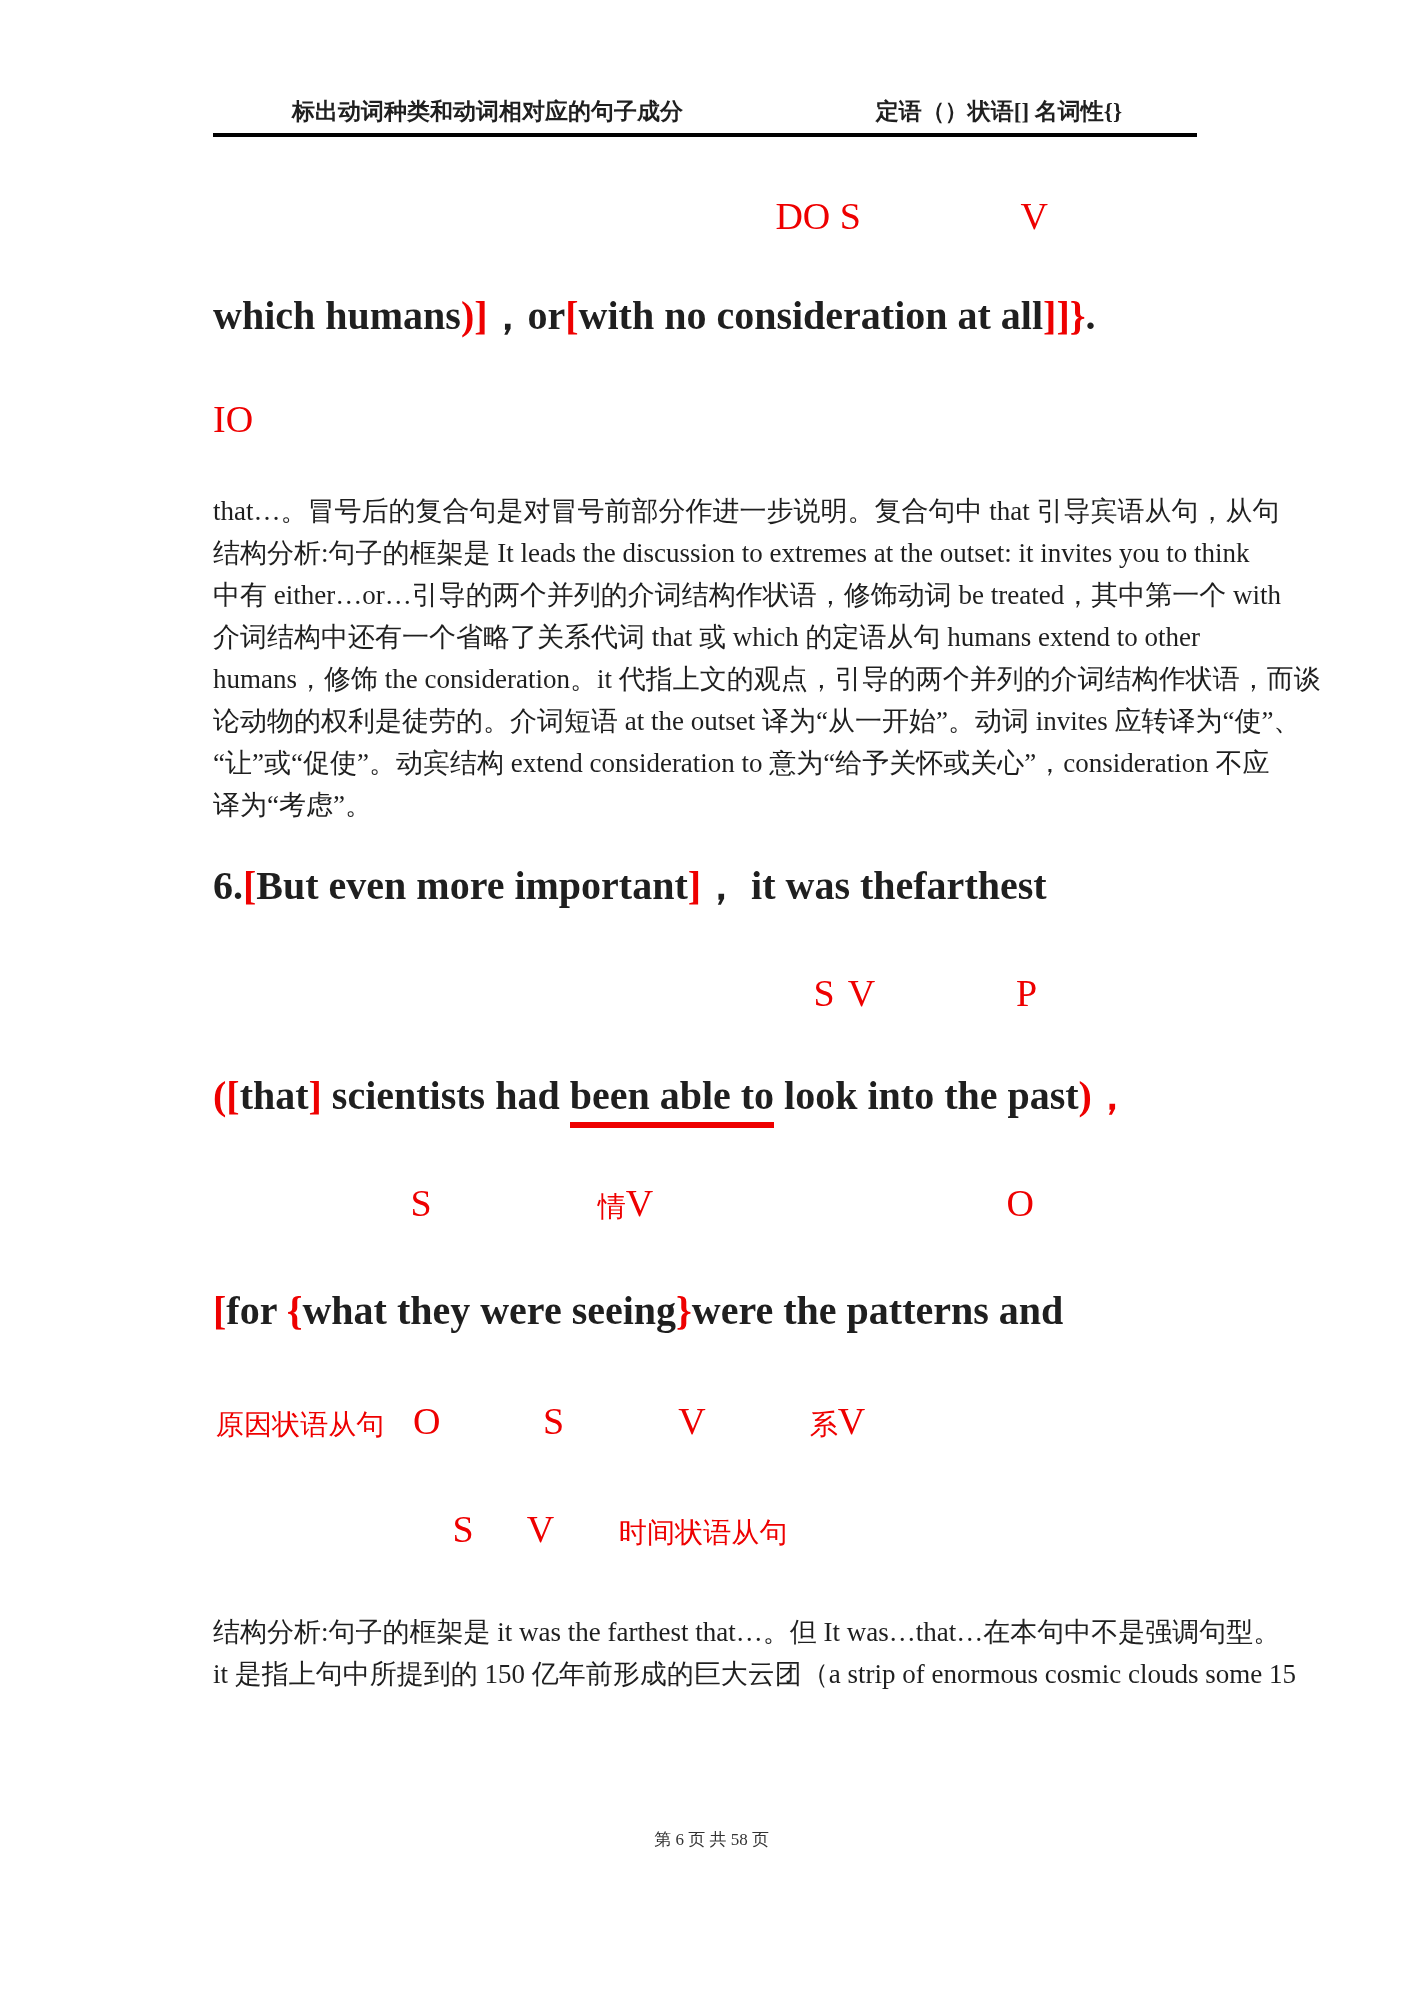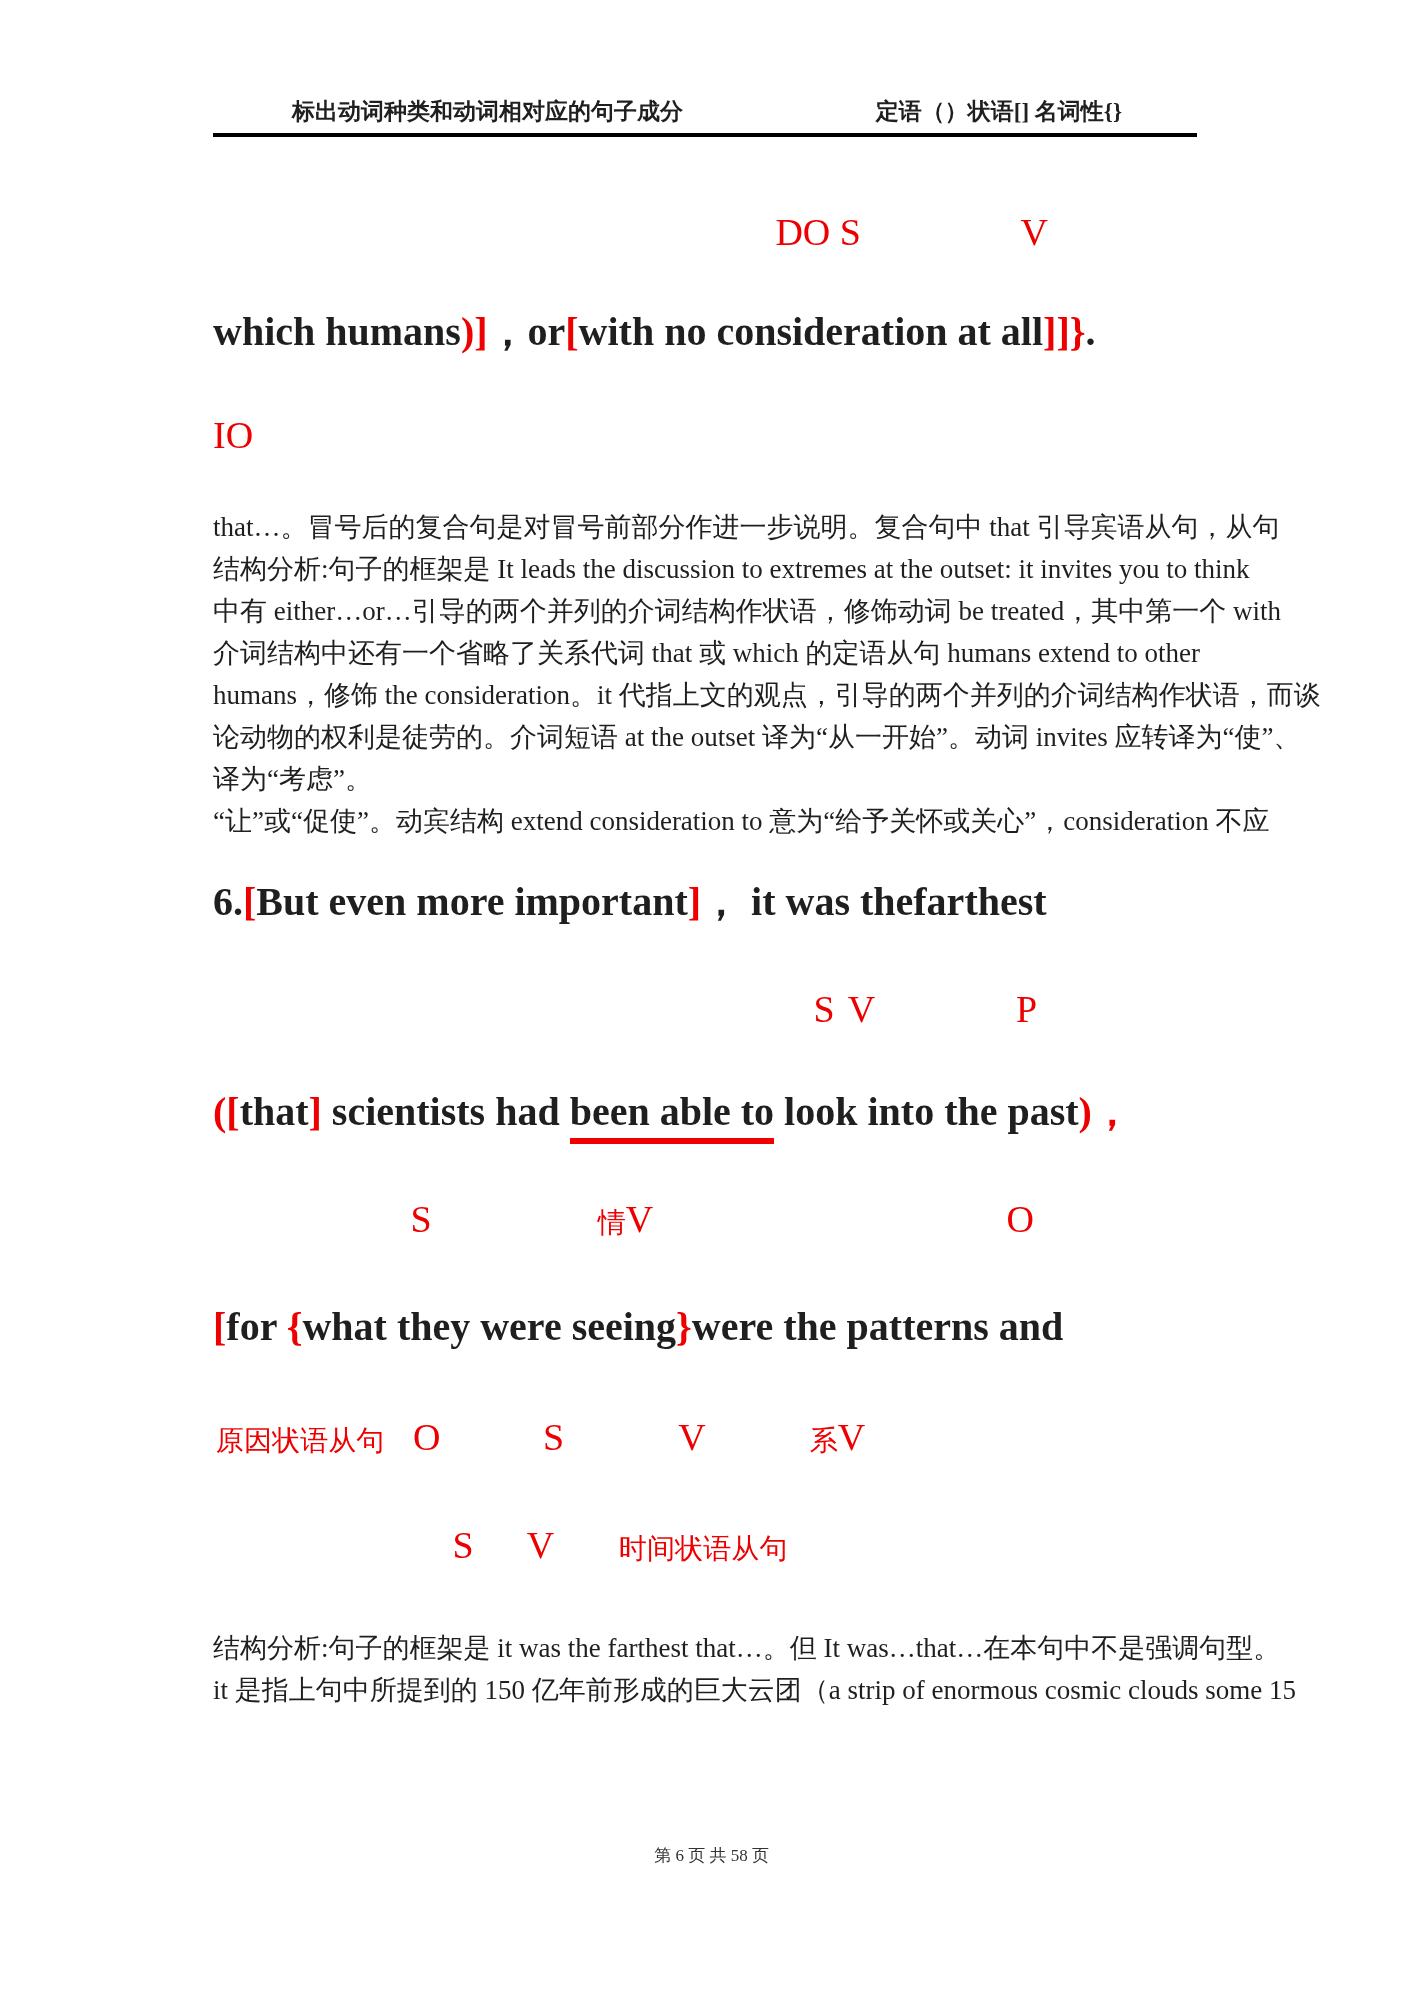--- a/index.html
+++ b/index.html
@@ -26,35 +26,35 @@
 </head>
 <body>
 
 <div class="page">
 
   <div class="header">
     <span>标出动词种类和动词相对应的句子成分</span>
     <span>定语（）状语[] 名词性{}</span>
   </div>
 
-  <div class="anno" style="margin-top:72px"><span class="c-red" style="margin-left: 14.8em;">DO S</span><span class="c-red" style="margin-left: 4.2em;">V</span></div>
+  <div class="anno" style="margin-top:56px"><span class="c-red" style="margin-left: 14.8em;">DO S</span><span class="c-red" style="margin-left: 4.2em;">V</span></div>
 
   <div class="big" style="margin-top:50px"><span>which humans</span><span class="c-red">)]</span><span>，or</span><span class="c-red">[</span><span>with no consideration at all</span><span class="c-red">]]}</span><span>.</span></div>
 
   <div class="anno" style="margin-top:54px"><span class="c-red">IO</span></div>
 
   <div class="para" style="margin-top:47px">
       <div class="tline">that…。冒号后的复合句是对冒号前部分作进一步说明。复合句中 that 引导宾语从句，从句</div>
       <div class="tline">结构分析:句子的框架是 It leads the discussion to extremes at the outset: it invites you to think</div>
       <div class="tline">中有 either…or…引导的两个并列的介词结构作状语，修饰动词 be treated，其中第一个 with</div>
       <div class="tline">介词结构中还有一个省略了关系代词 that 或 which 的定语从句 humans extend to other</div>
       <div class="tline">humans，修饰 the consideration。it 代指上文的观点，引导的两个并列的介词结构作状语，而谈</div>
       <div class="tline">论动物的权利是徒劳的。介词短语 at the outset 译为“从一开始”。动词 invites 应转译为“使”、</div>
+      <div class="tline">“让”或“促使”。动宾结构 extend consideration to 意为“给予关怀或关心”，consideration 不应</div>
       <div class="tline">译为“考虑”。</div>
-      <div class="tline">“让”或“促使”。动宾结构 extend consideration to 意为“给予关怀或关心”，consideration 不应</div>
     </div>
 
   <div class="big" style="margin-top:34px"><span>6.</span><span class="c-red">[</span><span>But even more important</span><span class="c-red">]</span><span>， it was thefarthest</span></div>
 
   <div class="anno" style="margin-top:58px"><span class="c-red" style="margin-left: 15.8em;">S</span><span class="c-red" style="margin-left: 0.35em;">V</span><span class="c-red" style="margin-left: 3.7em;">P</span></div>
 
   <div class="big" style="margin-top:53px"><span class="c-red">([</span><span>that</span><span class="c-red">]</span><span> scientists had </span><span class="u-red">been able to</span><span> look into the past</span><span class="c-red">)，</span></div>
 
   <div class="anno" style="margin-top:58px"><span class="c-red" style="margin-left: 5.2em;">S</span><span class="c-red sm" style="margin-left: 5.9em;">情</span><span class="c-red">V</span><span class="c-red" style="margin-left: 9.3em;">O</span></div>
 

